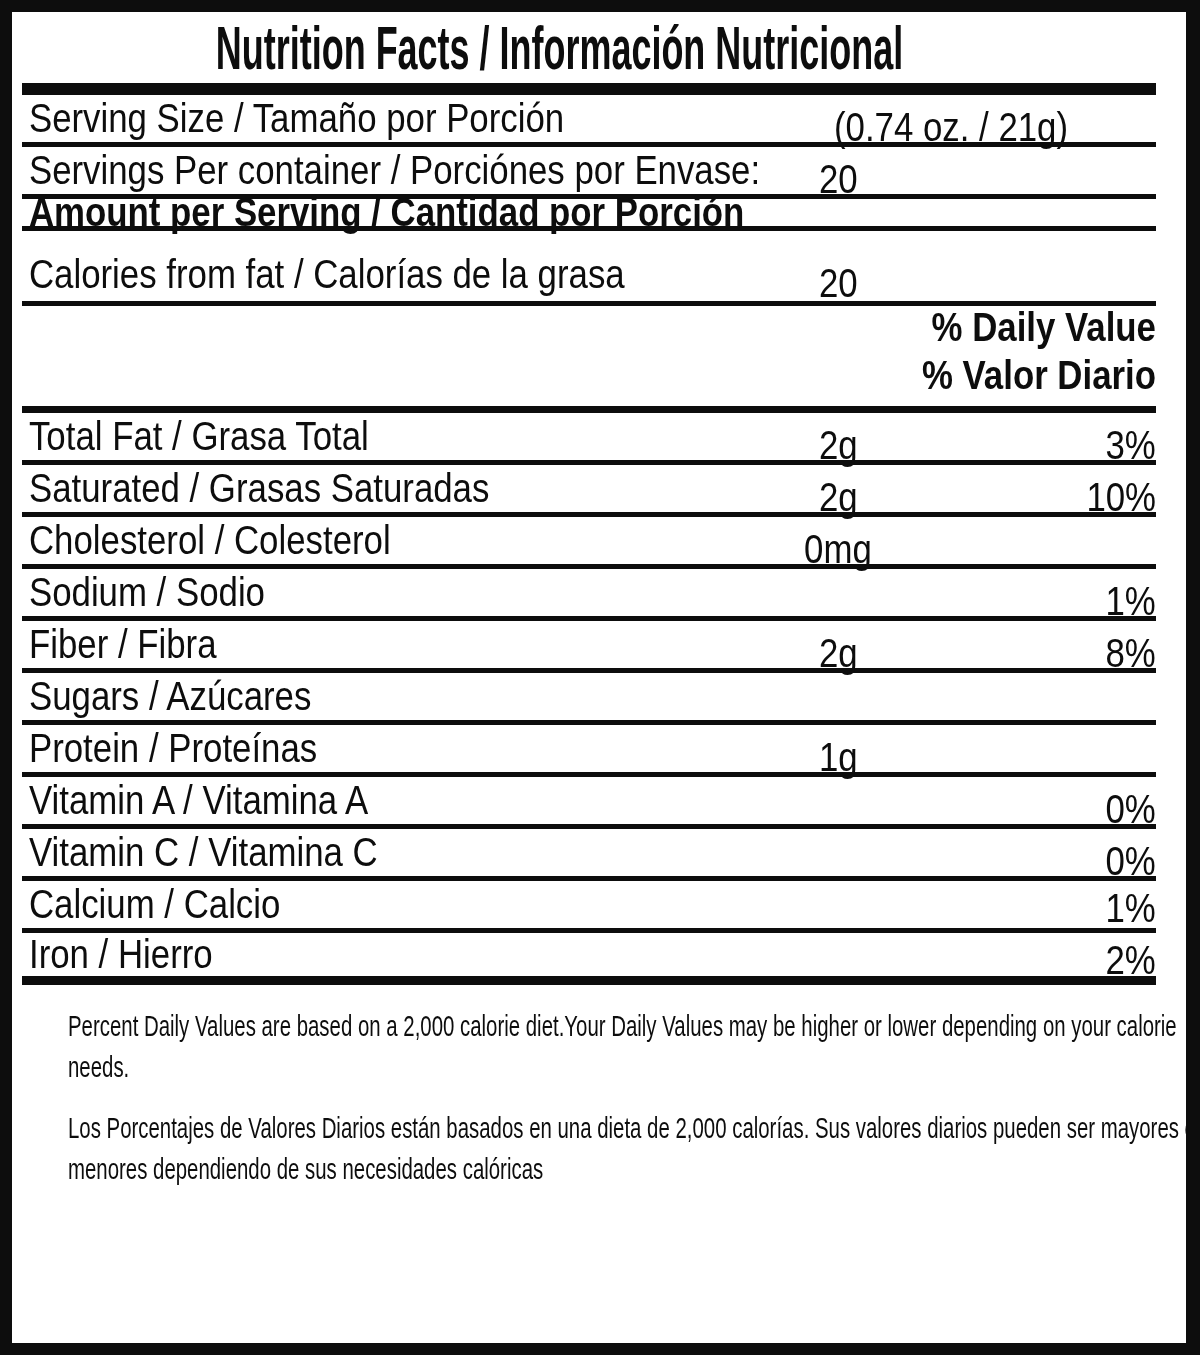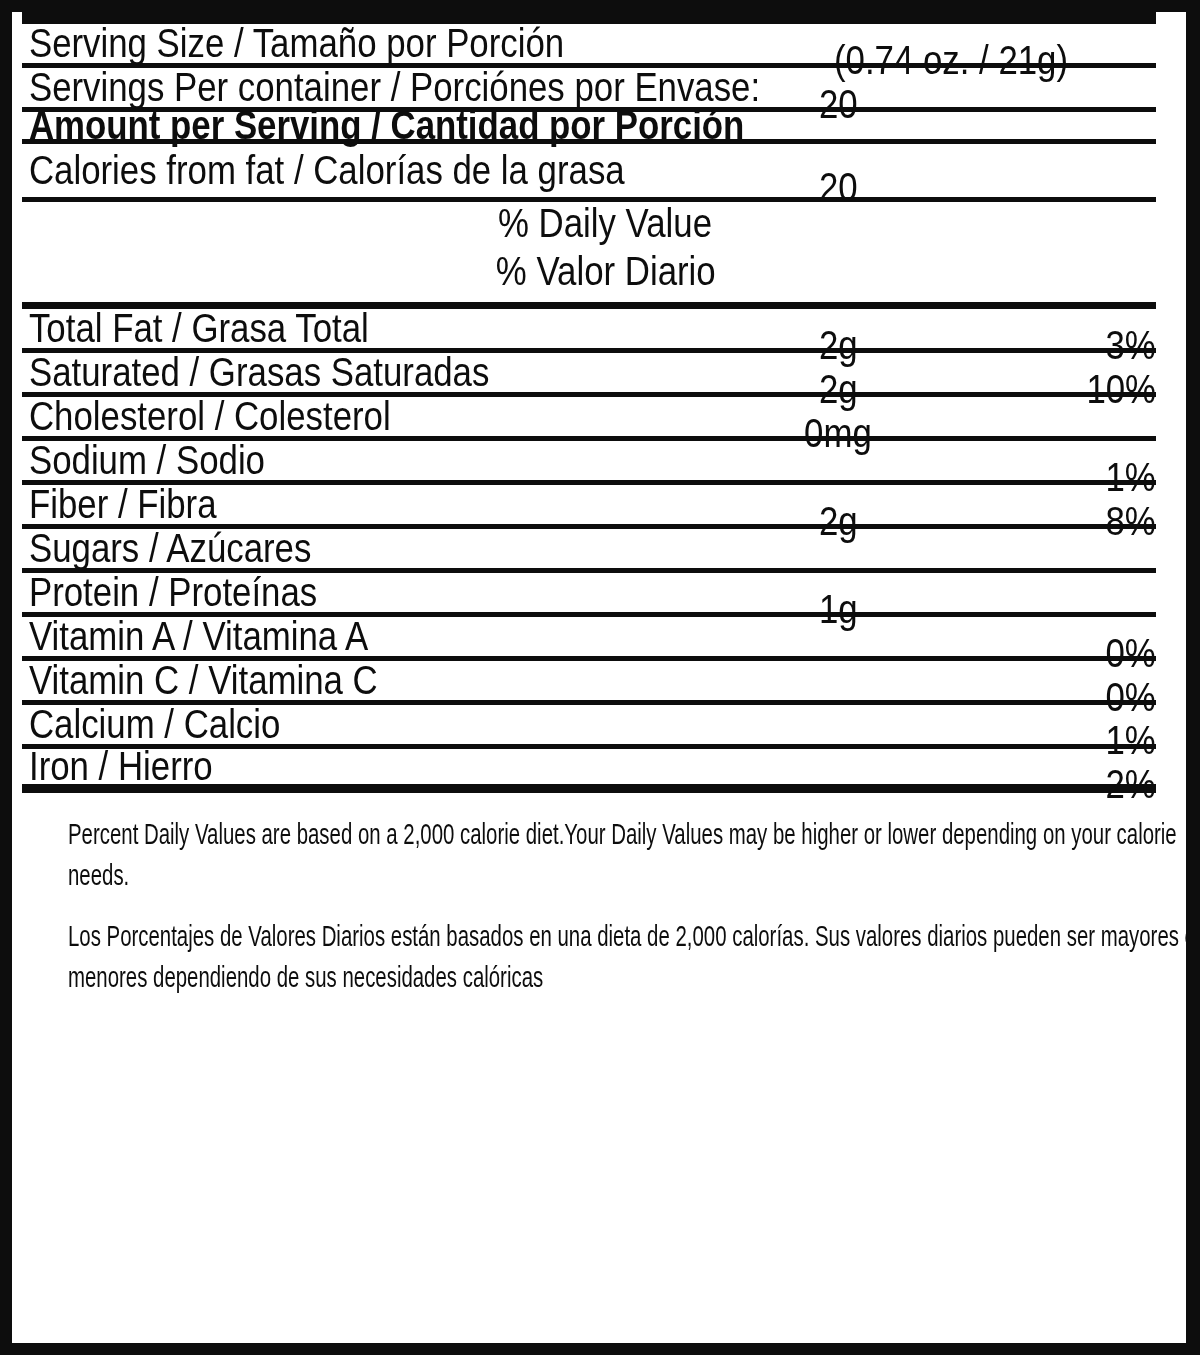--- a/index.html
+++ b/index.html
@@ -25,48 +25,48 @@
   .title {
     font-weight:bold; font-size:62px; white-space:nowrap;
     display:inline-block; transform:scaleX(0.58); transform-origin:50% 50%;
     position:relative; left:-30px;
   }
   .bar { height:12px; background:var(--ink); }
 
   
   .row {
     position:relative; display:flex; align-items:center;
-    height:44px; border-bottom:5px solid var(--ink);
+    height:52px; border-bottom:5px solid var(--ink);
   }
   .row .lbl {
     padding-left:8px; font-size:40px; white-space:nowrap;
     display:inline-block; transform:scaleX(0.87); transform-origin:0 50%;
   }
   .cell {
-    position:absolute; top:17px; height:100%;
+    position:absolute; top:9px; height:100%;
     display:flex; align-items:center; font-size:40px;
   }
   .sx { display:inline-block; white-space:nowrap; transform:scaleX(0.87); }
   .val { left:666px; width:300px; justify-content:center; }
   .val .sx { transform-origin:50% 50%; }
   .pct { right:0; width:220px; justify-content:flex-end; }
   .pct .sx { transform-origin:100% 50%; }
 
   
   .r-serving .val { left:auto; right:88px; width:auto; justify-content:flex-end; }
   .r-serving .val .sx { transform-origin:100% 50%; }
   .r-amount { height:32px; }
   .r-amount .lbl { font-weight:bold; }
   .r-cal1 { height:50px; }
-  .r-cal2 { height:58px; }
+  .r-cal2 { height:58px;margin-top:17px; }
 
   
   .dvrow {
-    display:flex; justify-content:center; align-items:flex-end;
-    height:52px; padding-bottom:8px; font-weight:normal; font-size:40px;
+    display:flex; justify-content:flex-end; align-items:flex-end;
+    height:52px; padding-bottom:8px; font-weight:bold; font-size:40px;
   }
   .dvrow .sx { transform-origin:100% 100%; }
   .dv2 { height:55px; border-bottom:7px solid var(--ink); }
 
   
   .nrow.raised .pct { align-items:flex-start; margin-top:-4px; }
   .nrow.last { border-bottom-width:9px;text-align:center; }
 
   
   .footer { padding:20px 0 0 8px;margin-left:38px; }
@@ -75,20 +75,23 @@
     transform:scaleX(0.68); transform-origin:0 0;
   }
   .fnote.second { margin-top:20px; }
 </style>
 </head>
 <body>
 
 <div class="label">
   <div class="inner">
 
+    <div class="title-block">
+      <span class="title">Nutrition Facts / Información Nutricional</span>
+    </div>
     <div class="bar"></div>
 
     <div class="row r-serving">
       <span class="lbl">Serving Size / Tamaño por Porción</span>
       <span class="cell val">
           <span class="sx">(0.74 oz. / 21g)</span>
         </span>
     </div>
 
     <div class="row">

